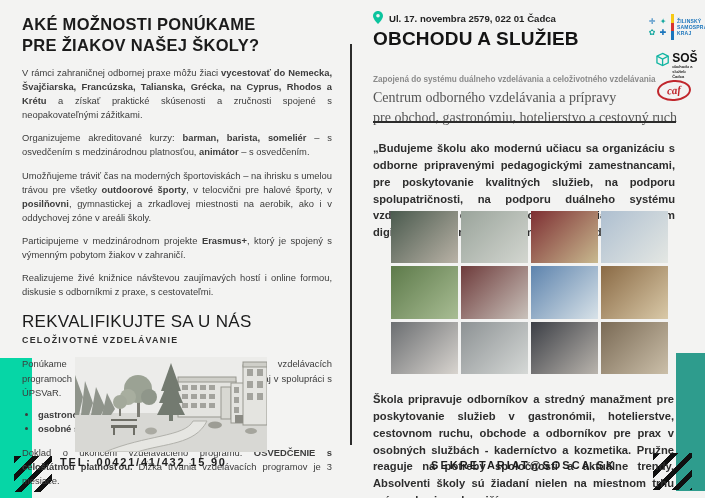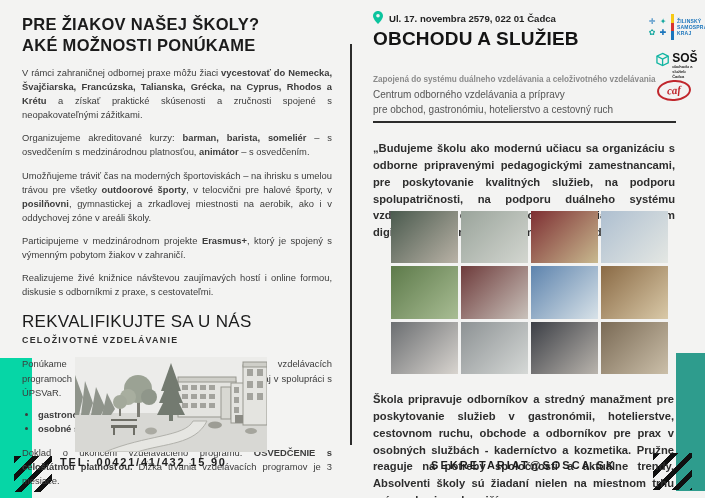--- a/index.html
+++ b/index.html
@@ -24,21 +24,21 @@
   
   .vdivider{position:absolute;left:350px;top:44px;width:2px;height:401px;background:#2c2c2c;}
 
   
   .addr-row{position:absolute;left:373px;top:11px;display:flex;align-items:flex-end;gap:6px;}
   .addr-row .txt{font-size:9.6px;font-weight:700;color:#242424;}
   .pin{width:10px;height:13px;display:inline-block;}
   .r-title{position:absolute;left:373px;top:28px;margin:0;font-size:19px;font-weight:800;
            line-height:1.2;color:#141414;letter-spacing:.2px;}
   .r-tagline{position:absolute;left:373px;top:75px;font-size:8.2px;font-weight:600;color:#8b8b8b;}
-  .r-center{position:absolute;left:373px;top:88px;font-size:10px;color:#555;line-height:1.45;}
+  .r-center{position:absolute;left:373px;top:88px;font-size:14px;color:#555;line-height:1.45;font-family:Liberation Serif, serif;}
   .hrule{position:absolute;left:373px;top:121px;width:303px;height:2px;background:#2b2b2b;}
   .quote{position:absolute;left:373px;top:129px;width:302px;font-size:11.2px;font-weight:600;
          color:#2d2d2d;line-height:1.5;text-align:justify;}
   .gallery{position:absolute;left:391px;top:211px;width:277px;height:163px;
            display:grid;grid-template-columns:repeat(4,1fr);grid-template-rows:repeat(3,1fr);gap:3px;}
   .photo{width:100%;height:100%;}
   .r-body{position:absolute;left:373px;top:380px;width:301px;font-size:11.2px;font-weight:600;
           color:#2d2d2d;line-height:1.5;text-align:justify;}
   .email{position:absolute;left:373px;top:459px;width:301px;text-align:center;font-size:11px;
          font-weight:700;letter-spacing:2px;color:#1e1e1e;}
@@ -71,22 +71,22 @@
 <div class="page">
 
   <div class="bar-mint" style="background-color: rgb(6, 214, 166);"></div>
   <div class="stripes bl"></div>
   <div class="bar-green" style="background-color: rgb(46, 156, 141);"></div>
   <div class="stripes br"></div>
   <div class="vdivider"></div>
 
   <section class="col-left">
     <h1>
+      <span class="line">AKÉ MOŽNOSTI PONÚKAME</span>
       <span class="line">PRE ŽIAKOV NAŠEJ ŠKOLY?</span>
-      <span class="line">AKÉ MOŽNOSTI PONÚKAME</span>
     </h1>
     <p class="para"><span>V rámci zahraničnej odbornej praxe môžu žiaci </span><span class="b">vycestovať do Nemecka, Švajčiarska, Francúzska, Talianska, Grécka, na Cyprus, Rhodos a Krétu</span><span> a získať praktické skúsenosti a zručnosti spojené s neopakovateľnými zážitkami.</span></p>
     <p class="para"><span>Organizujeme akreditované kurzy: </span><span class="b">barman, barista, someliér</span><span> – s osvedčením s medzinárodnou platnosťou, </span><span class="b">animátor</span><span> – s osvedčením.</span></p>
     <p class="para"><span>Umožňujeme tráviť čas na moderných športoviskách – na ihrisku s umelou trávou pre všetky </span><span class="b">outdoorové športy</span><span>, v telocvični pre halové športy, v </span><span class="b">posilňovni</span><span>, gymnastickej a zrkadlovej miestnosti na aerobik, ako i v oddychovej zóne v areáli školy.</span></p>
     <p class="para"><span>Participujeme v medzinárodnom projekte </span><span class="b">Erasmus+</span><span>, ktorý je spojený s výmenným pobytom žiakov v zahraničí.</span></p>
     <p class="para"><span>Realizujeme živé knižnice návštevou zaujímavých hostí i online formou, diskusie s odborníkmi z praxe, s cestovateľmi.</span></p>
 
     <h2>REKVALIFIKUJTE SA U NÁS</h2>
     <h3>CELOŽIVOTNÉ VZDELÁVANIE</h3>
     <p class="para"><span>Ponúkame rekvalifikačné kurzy v akreditovaných vzdelávacích programoch MŠVVaM SR, pre fyzické a právnické osoby aj v spolupráci s ÚPSVaR.</span></p>

